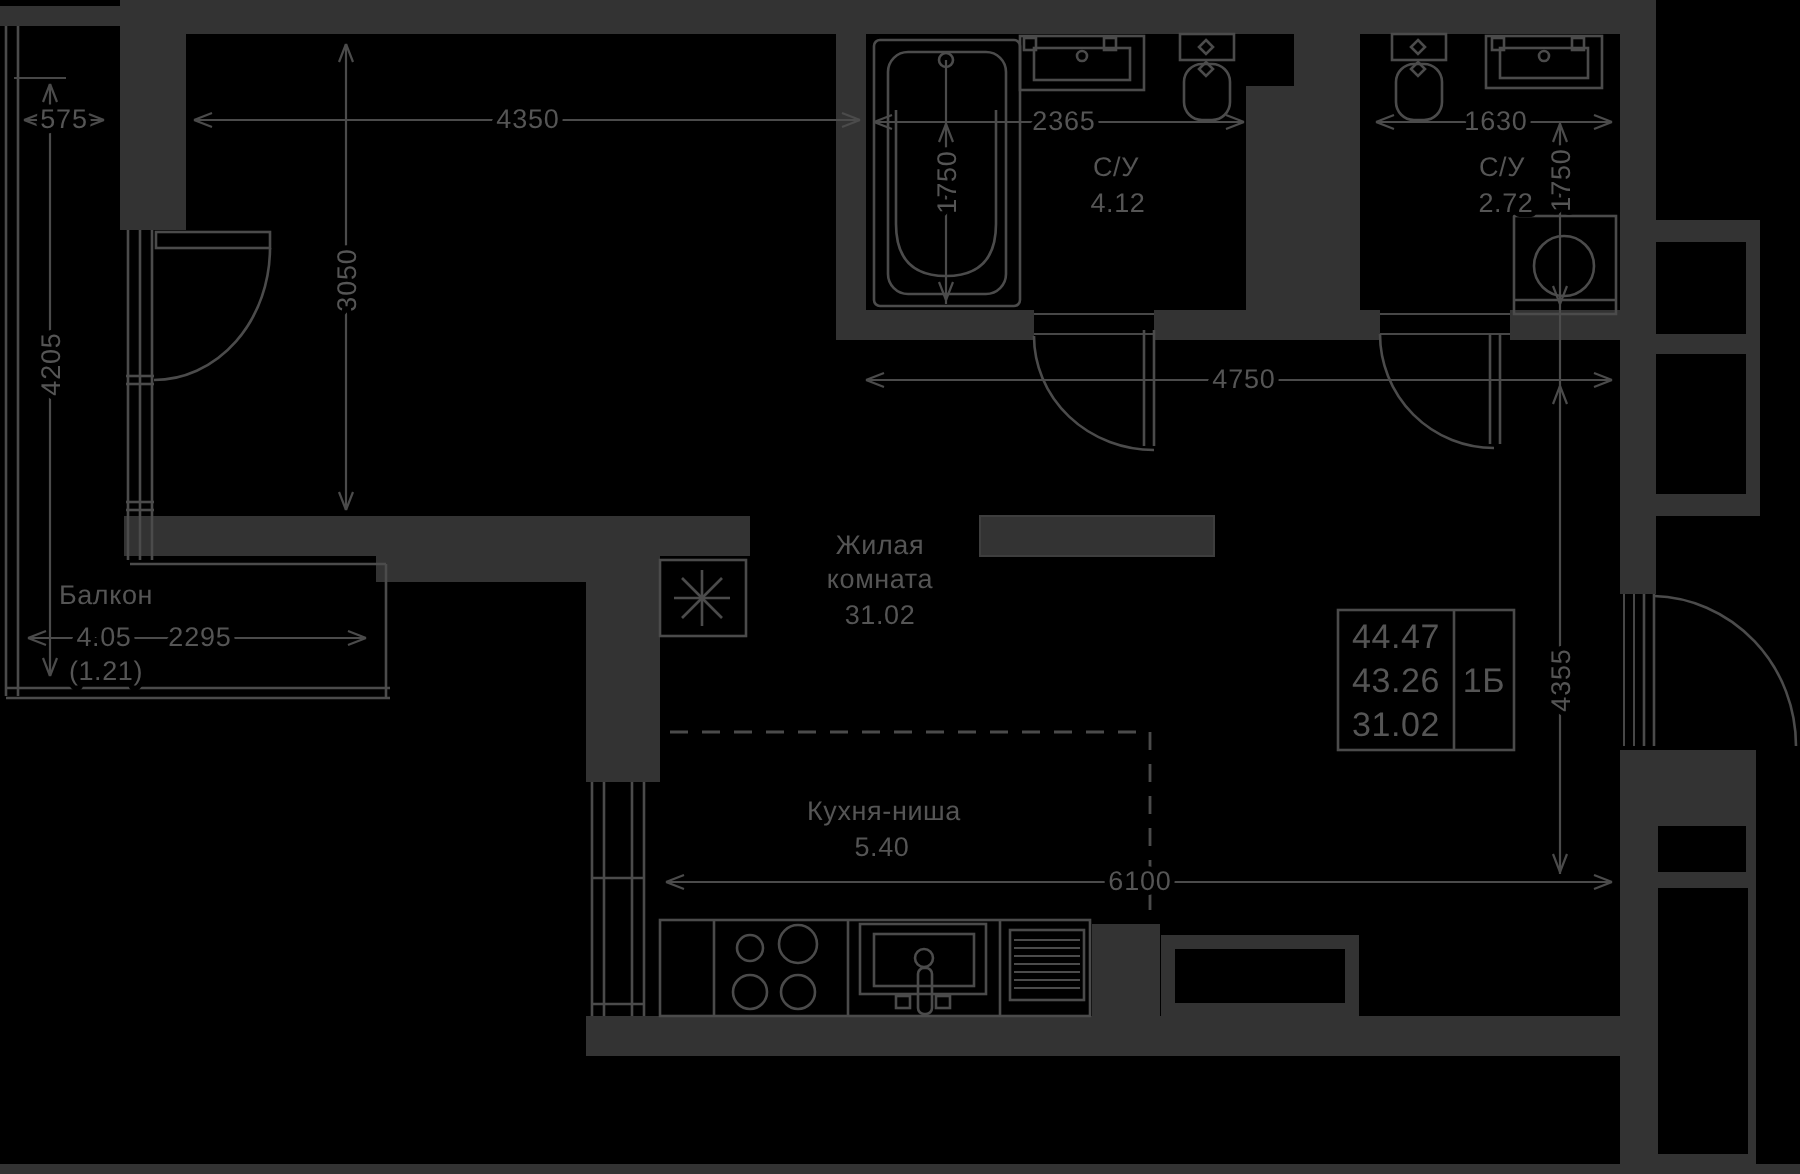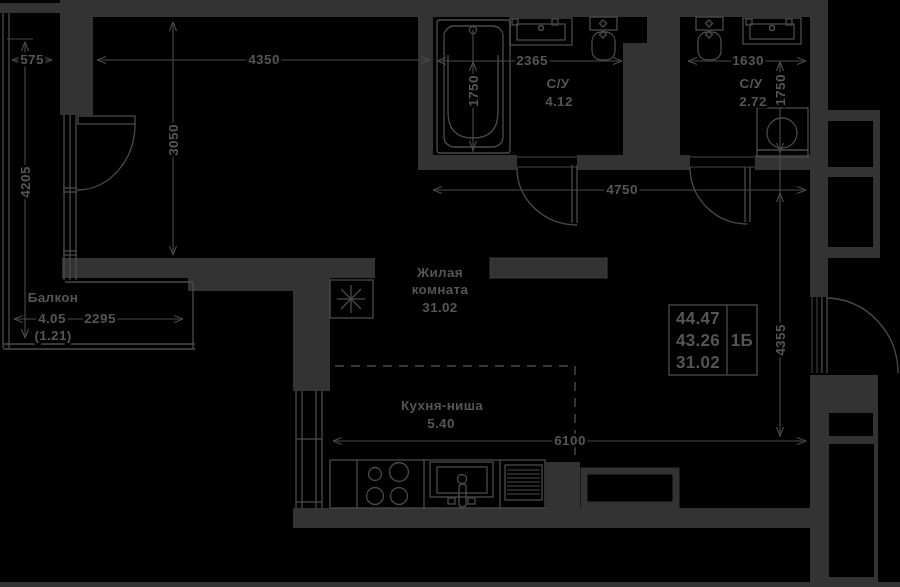--- a/index.html
+++ b/index.html
@@ -1,16 +1,16 @@
 <!DOCTYPE html>
 <html><head>
 <meta charset="utf-8">
 <style>
   html,body{margin:0;padding:0;background:#000;}
-  .stage{width:900px;height:587px;background:#000;position:relative;overflow:hidden;font-weight:bold;}
+  .stage{width:900px;height:587px;background:#000;position:relative;overflow:hidden;}
   svg{display:block;}
   .wall{fill:#333333;stroke:none;}
   .furn{fill:#333333;stroke:#3e3e3e;stroke-width:1;}
   .hole{fill:#000000;}
   .shaftbox{fill:none;stroke:#333333;stroke-width:7;}
   .ln{stroke:#4b4b4b;stroke-width:1.3;fill:none;}
   .thin{stroke:#474747;stroke-width:1;fill:none;}
   .dimln{stroke:#4b4b4b;stroke-width:1.1;fill:none;}
   .dash{stroke:#4b4b4b;stroke-width:1.4;fill:none;stroke-dasharray:9 7;}
   .hatch{stroke:#4b4b4b;stroke-width:1;fill:none;}

